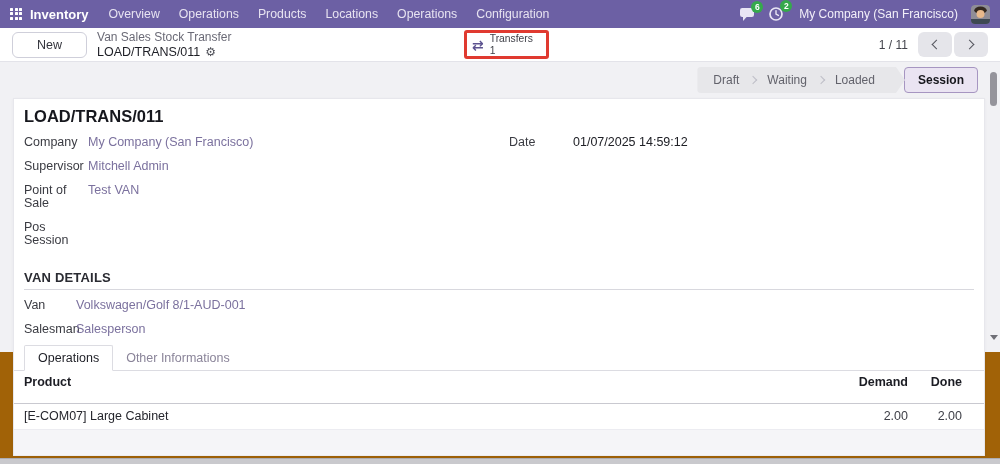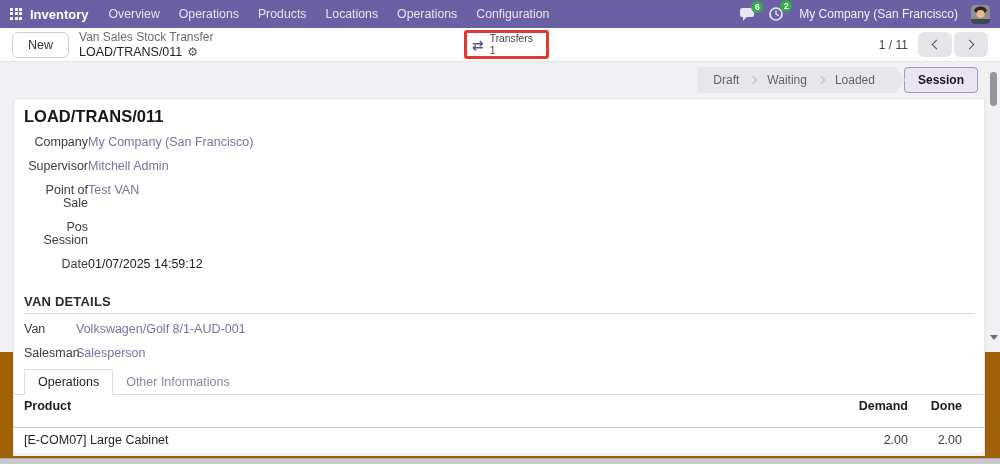--- a/index.html
+++ b/index.html
@@ -19,21 +19,21 @@
   .nav-menu span{cursor:pointer;}
   .spacer{flex:1;}
   .systray{display:flex; align-items:center; gap:13px;}
   .tray-icon{position:relative; display:flex; align-items:center; cursor:pointer;}
   .badge{position:absolute; top:-6px; right:-8px; background:var(--badge-green); color:#fff; font-size:8.5px; font-weight:700; min-width:12px; height:12px; padding:0 2px; border-radius:7px; display:flex; align-items:center; justify-content:center;}
   .company{font-size:12px; color:#F2EFF9; cursor:pointer; margin-left:2px;}
   .avatar{width:19px; height:19px; border-radius:4px; overflow:hidden; cursor:pointer;}
 
   
   .control-panel{position:relative; height:34px; background:#fff; border-bottom:1px solid #E3E3E9; display:flex; align-items:center; padding:0 12px;}
-  .btn-new{height:26px; padding:0 15px; background:#fff; border:1px solid #CFCFDA; border-radius:6px; font-size:12.5px; color:#33343C; font-family:inherit; cursor:pointer;}
+  .btn-new{height:26px; padding:0 24px; background:#fff; border:1px solid #CFCFDA; border-radius:6px; font-size:12.5px; color:#33343C; font-family:inherit; cursor:pointer;}
   .breadcrumb{margin-left:10px; line-height:1;}
   .bc-model{font-size:12px; color:#6A6A76; margin-bottom:3px; cursor:pointer;}
   .bc-record{font-size:12.5px; color:#1E1F26; font-weight:500; display:flex; align-items:center; gap:5px;}
   .gear{font-family:"DejaVu Sans",sans-serif; font-size:12px; color:#4F5058; cursor:pointer; line-height:1;}
   .stat-wrap{position:absolute; left:464px; top:2px; width:85px; height:29px; border:3px solid var(--highlight-red); border-radius:3px; background:#fff; display:flex; align-items:center;}
   .stat-btn{display:flex; align-items:center; gap:6px; padding-left:5px; cursor:pointer; background:none; border:none; font-family:inherit;}
   .transfer-glyph{font-family:"DejaVu Sans",sans-serif; font-size:14px; font-weight:700; color:#5D5390; line-height:1;}
   .stat-text{display:flex; flex-direction:column; align-items:flex-start; font-size:10.3px; color:#3E3F47; line-height:11.5px;}
   .pager{margin-left:auto; display:flex; align-items:center; gap:10px;}
   .pager-value{font-size:12px; color:#43444C; cursor:pointer;}
@@ -49,21 +49,21 @@
   .statusbar{display:flex; align-items:center; font-size:12px;}
   .steps-bar{display:flex; align-items:center; height:26px; background:#E7E7EA; border-radius:4px; padding:0 16px 0 2px;
     clip-path:polygon(0 0, calc(100% - 9px) 0, 100% 50%, calc(100% - 9px) 100%, 0 100%);}
   .step{padding:0 14px; color:#62626B; cursor:pointer; height:100%; display:flex; align-items:center;}
   .sep{width:6px; height:6px; border-top:1.5px solid #BEBEC7; border-right:1.5px solid #BEBEC7; transform:rotate(45deg); margin:0 -3px;}
   .step-active{height:26px; display:flex; align-items:center; padding:0 13px; background:var(--active-step-bg); border:1px solid var(--active-step-border); border-radius:4px; color:#17171D; font-weight:700; margin-left:-1px; cursor:pointer;}
 
   .sheet{margin:0 15px 0 13px; height:358px; background:#fff; border:1px solid #E7E7EC; border-bottom:none; box-shadow:0 1px 3px rgba(40,40,60,.05); overflow:hidden;}
   .sheet-pad{padding:8px 10px 0 10px;}
   .record-title{font-size:16.5px; line-height:19px; font-weight:700; color:#16171D; margin-bottom:10px;}
-  .field-grid{display:grid; grid-template-columns:1fr; column-gap:20px; align-items:start;text-align:right;}
+  .field-grid{display:grid; grid-template-columns:1fr 1fr; column-gap:20px; align-items:start;}
   .frow{display:flex; margin-bottom:11px; font-size:12.5px; line-height:13px; min-height:13px;}
   .flabel{width:64px; flex-shrink:0; color:#3A3B42;}
   .flabel.narrow{width:52px;}
   .fvalue{color:#202127; cursor:pointer;}
   .fvalue.link{color:var(--link);}
   .section-title{margin-top:14px; font-size:13px; line-height:12px; font-weight:700; letter-spacing:.2px; color:#2A2B32; border-bottom:1px solid #D8D8DE; padding-bottom:5px;}
   .van-group{margin-top:9px;}
 
   .tab-bar{margin-top:4px; display:flex; border-bottom:1px solid #DCDCE2; padding-left:10px; height:24px; align-items:flex-end;}
   .tab{font-size:12.5px; padding:5px 13px; cursor:pointer; color:#8A8499;}

